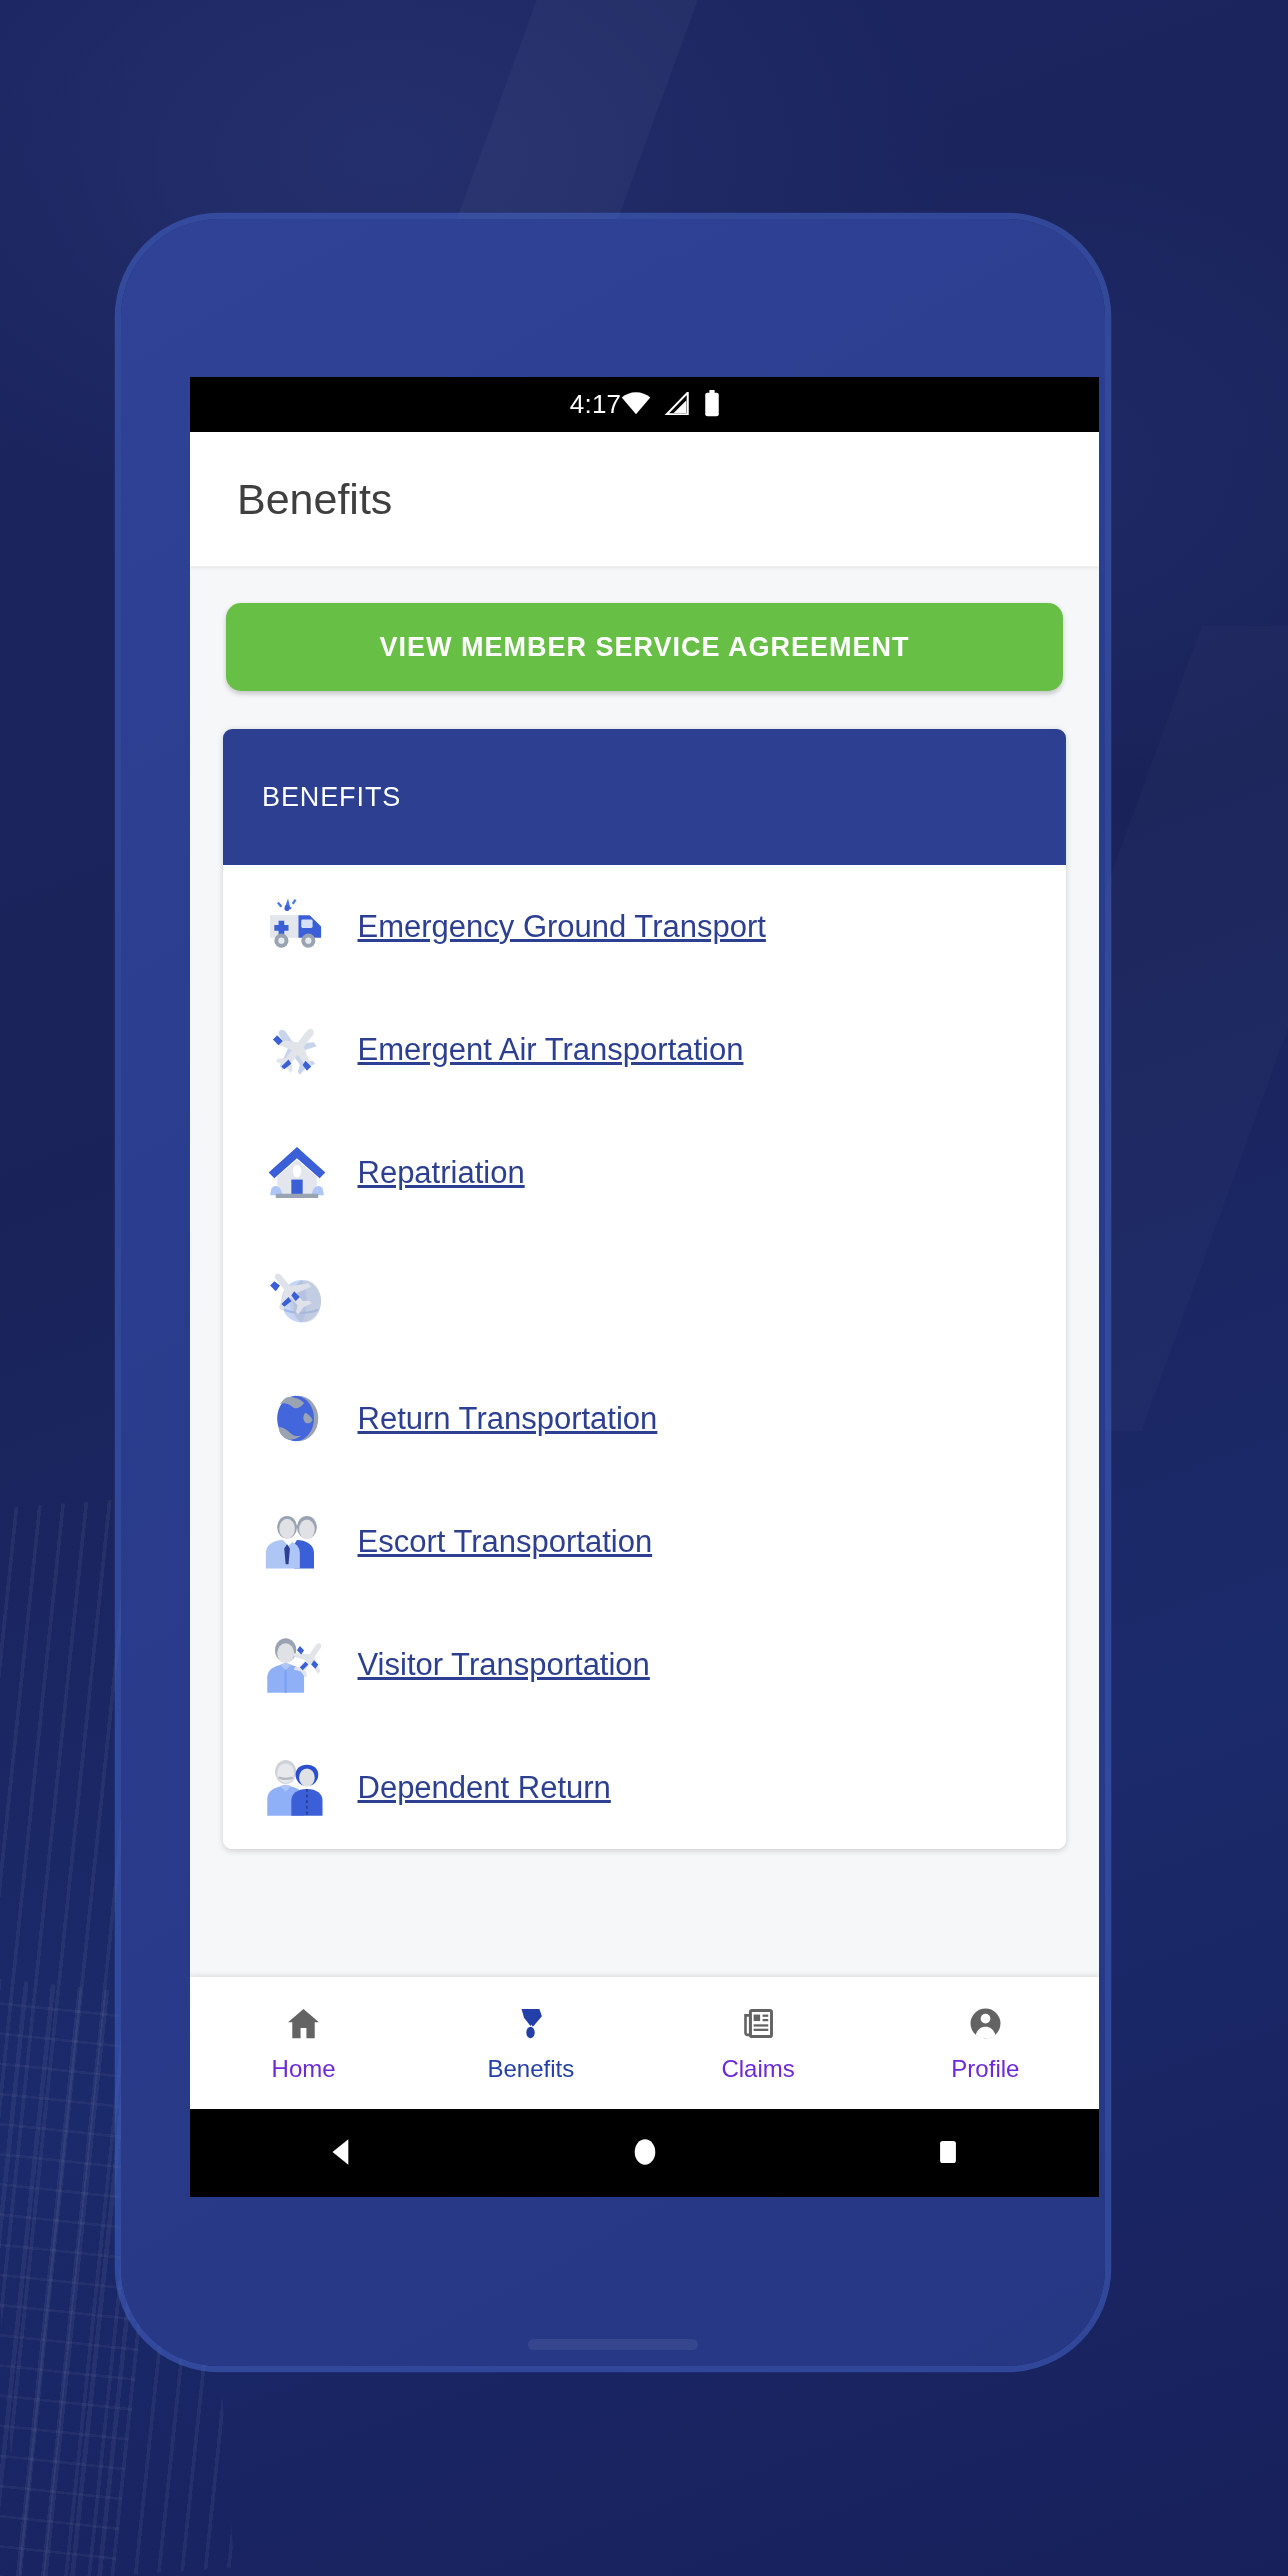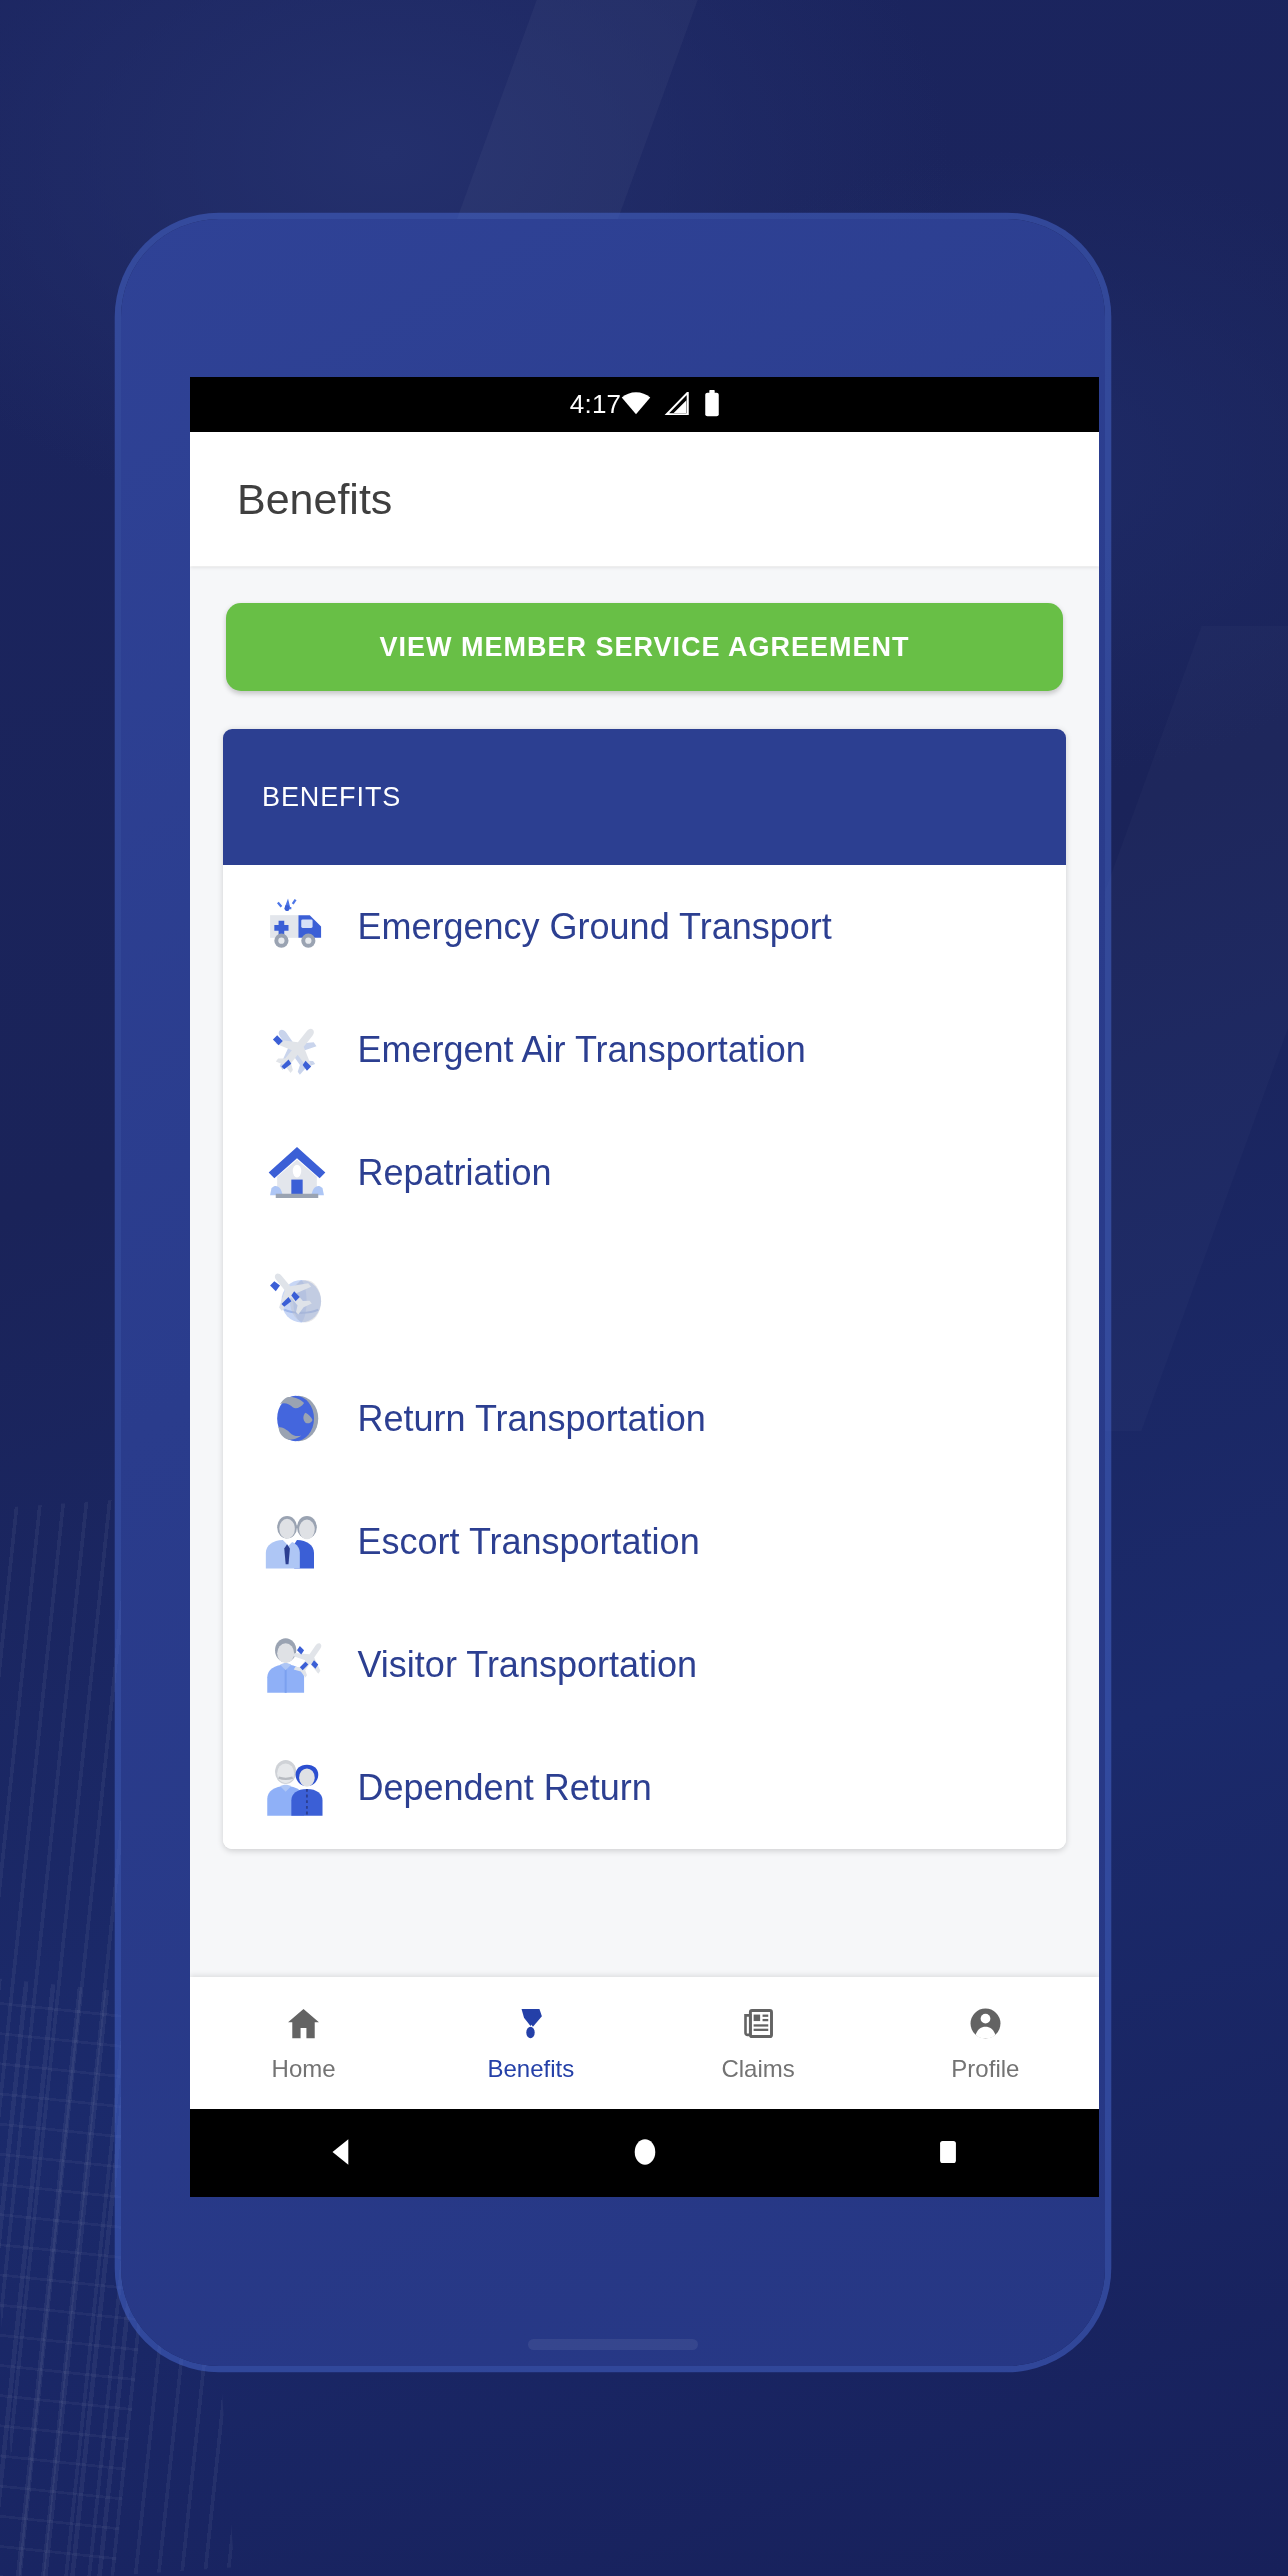--- a/index.html
+++ b/index.html
@@ -137,24 +137,25 @@
     height: 123px;
     padding-left: 25px;
     background:#fff;
     position: relative;
   }
   .row .ico {
     width: 97px; min-width:97px;
     display:flex; align-items:center; justify-content:center;
   }
   .row .rlabel {
-    color:#2c3f91; font-size: 36px;
+    color:#2c3f91; font-size: 31px;
     padding-left: 12.5px;
     flex: 1;
     position: relative;
+    text-decoration: underline;
   }
   .row .rlabel::after {
     content:"";
     position:absolute;
     left: 12.5px; right: 0; bottom: -61px;
     height: 0.9px; background:#e2e4e8;
   }
   .row:last-child .rlabel::after { background:#e2e4e8; }
 
   
@@ -163,21 +164,21 @@
     height: 132px; background:#fff;
     display:flex; align-items:center;
     box-shadow: 0 -1.8px 5.4px rgba(0,0,0,0.10);
     z-index: 5;
   }
   .navitem {
     flex:1; display:flex; flex-direction:column;
     align-items:center; justify-content:center; gap:9px;
     cursor:pointer;
   }
-  .navitem .nlabel { font-size: 24px; color:#737373; }
+  .navitem .nlabel { font-size: 24px; color:#6d28d9; }
   .navitem.active .nlabel { color:#2440a8; }
 
   
   .androidnav {
     position:absolute; left:0; right:0; bottom:0;
     height: 88px; background:#000;
     display:flex; align-items:center; justify-content:space-around;
     z-index: 6;
   }
   .androidnav .akey { cursor:pointer; }

